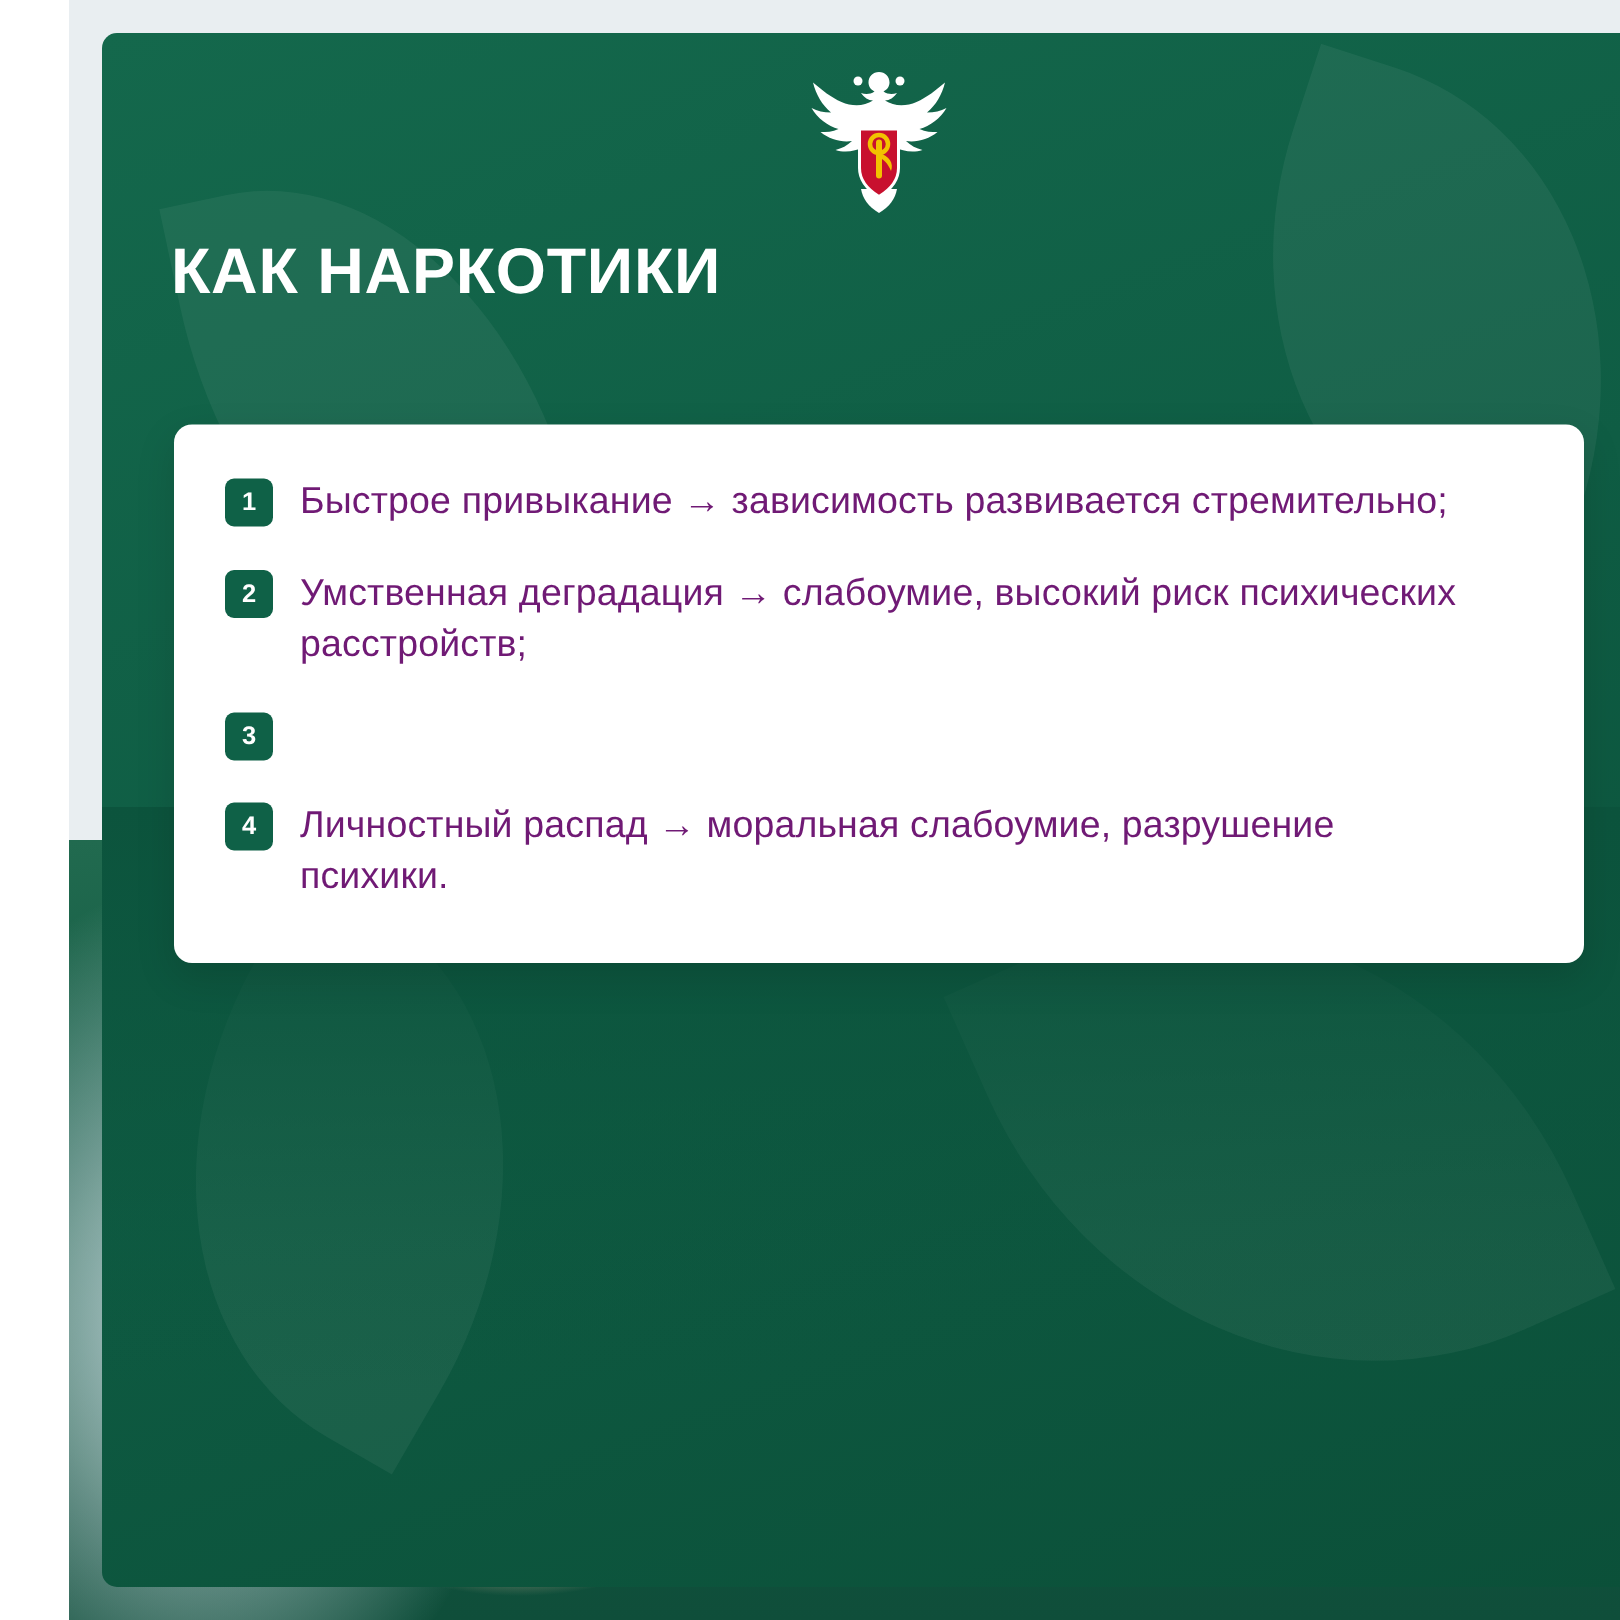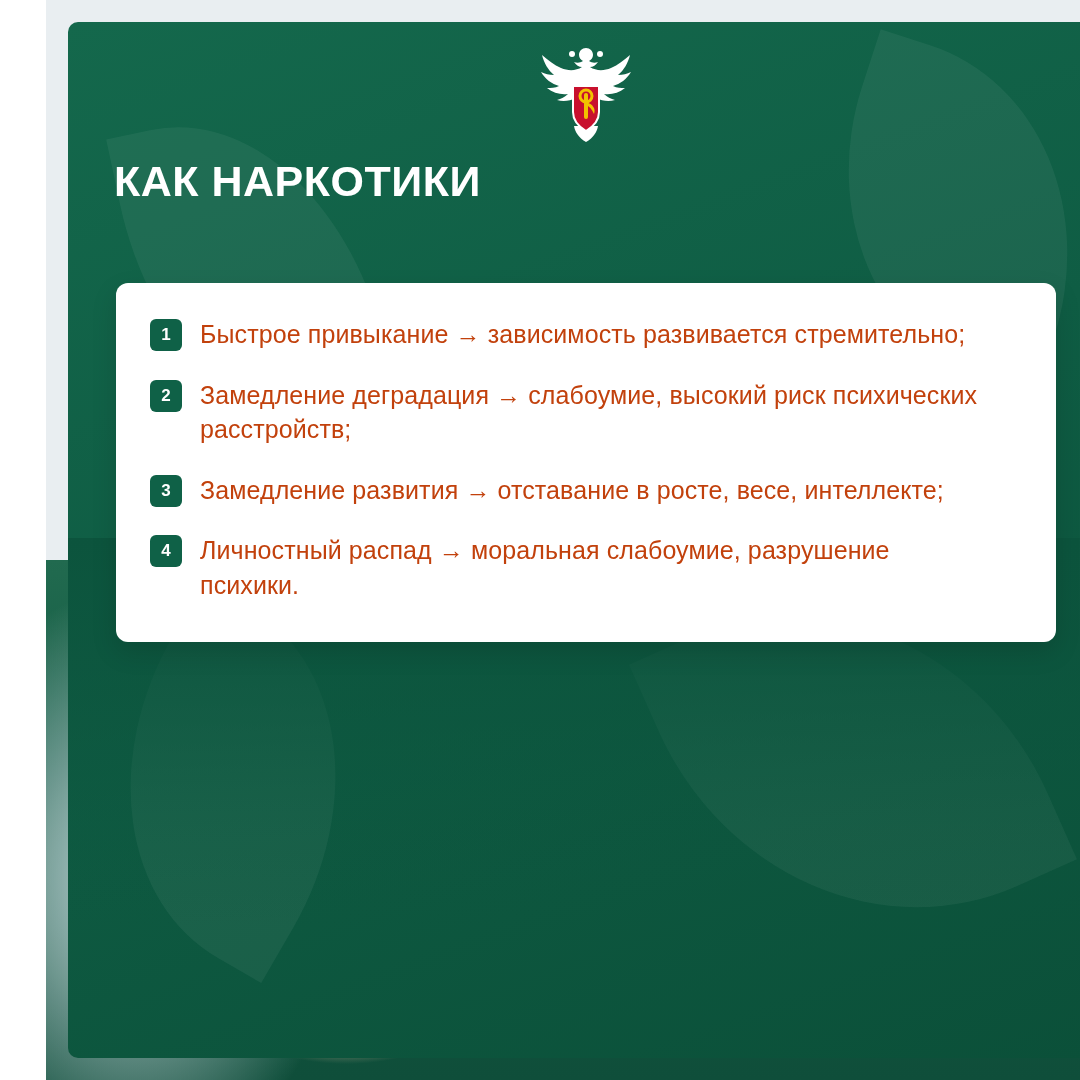--- a/index.html
+++ b/index.html
@@ -98,21 +98,21 @@
     background:#0f6147;
     color:#ffffff;
     border-radius:6px;
     font-size:17px;
     font-weight:bold;
     display:flex; align-items:center; justify-content:center;
     margin-right:18px;
     margin-top:2px;
   }
   .txt {
-    color:#c2410c;
+    color:#701a75;
     font-size:25px;
     line-height:1.38;
     letter-spacing:0.1px;
     max-width:790px;
   }
 </style>
 </head>
 <body>
 
 <div class="poster">
@@ -159,26 +159,25 @@
 
   <div class="card">
 
     <div class="item">
       <div class="num">1</div>
       <div class="txt">Быстрое привыкание → зависимость развивается стремительно;</div>
     </div>
 
     <div class="item">
       <div class="num">2</div>
-      <div class="txt">Замедление деградация → слабоумие, высокий риск психических расстройств;</div>
+      <div class="txt">Умственная деградация → слабоумие, высокий риск психических расстройств;</div>
     </div>
 
     <div class="item">
       <div class="num">3</div>
-      <div class="txt">Замедление развития → отставание в росте, весе, интеллекте;</div>
     </div>
 
     <div class="item">
       <div class="num">4</div>
       <div class="txt">Личностный распад → моральная слабоумие, разрушение психики.</div>
     </div>
 
   </div>
 
 </div>

